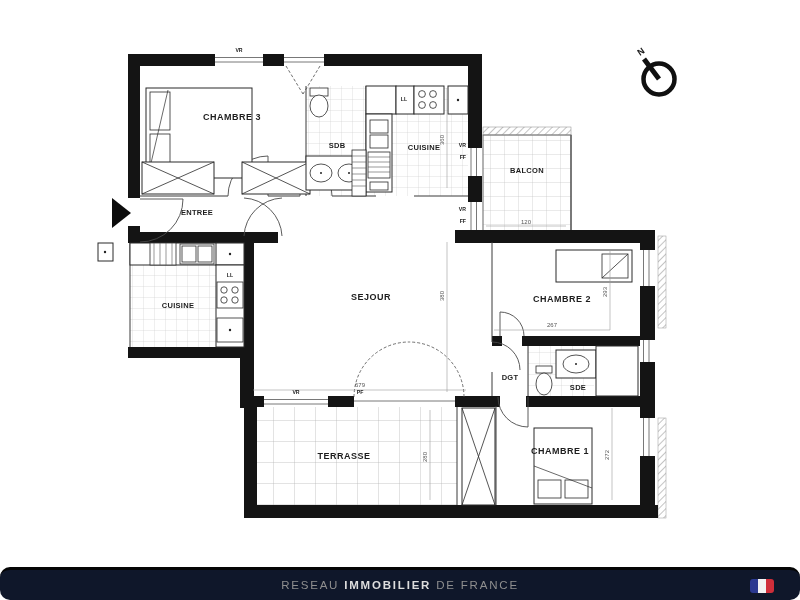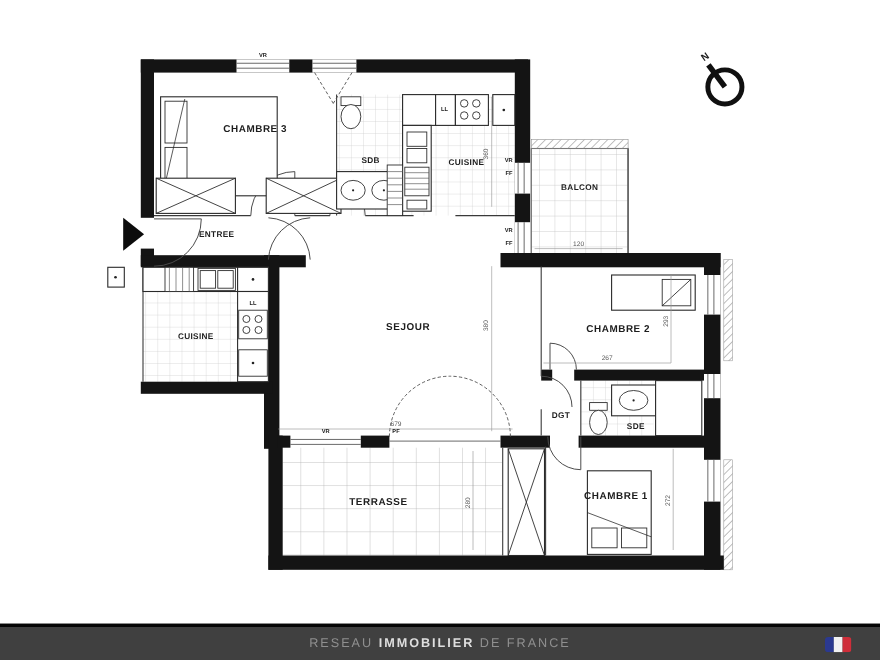--- a/index.html
+++ b/index.html
@@ -12,22 +12,22 @@
   .dim{font-size:6px;fill:#555;font-weight:normal;}
   .tag{font-size:5.2px;fill:#222;font-weight:bold;}
   .wall{fill:#141414;stroke:none;}
   .thin{stroke:#3a3a3a;stroke-width:1;fill:none;}
   .fixt{fill:#fff;stroke:#2a2a2a;stroke-width:1;}
   .fixt2{fill:#fff;stroke:#2a2a2a;stroke-width:.8;}
   .arc{fill:none;stroke:#4a4a4a;stroke-width:.9;}
   .darc{fill:none;stroke:#4a4a4a;stroke-width:.8;stroke-dasharray:3 2;}
   .glz{stroke:#555;stroke-width:.8;fill:none;}
   .dl{stroke:#9a9a9a;stroke-width:.6;fill:none;}
-  .footer{position:absolute;left:0;bottom:0;width:800px;height:33px;background:#404040;
-          border-top:3px solid #050505;box-sizing:border-box;}
+  .footer{position:absolute;left:0;bottom:0;width:800px;height:33px;background:#0f172a;
+          border-top:3px solid #050505;box-sizing:border-box;border-radius:10px;}
   .brand{width:100%;text-align:center;line-height:30px;font-size:11.5px;letter-spacing:1.8px;
          color:#8f8f8f;white-space:pre;}
   .brand .hl{color:#dedede;font-weight:bold;}
   .flag{position:absolute;right:26px;top:9px;width:24px;height:14px;border-radius:3px;
         overflow:hidden;display:flex;}
   .flag i{flex:1;display:block;}
   .flag .fb{background:#2b3990;} .flag .fw{background:#f2f2f2;} .flag .fr{background:#cf2e3a;}
 </style>
 </head>
 <body>

